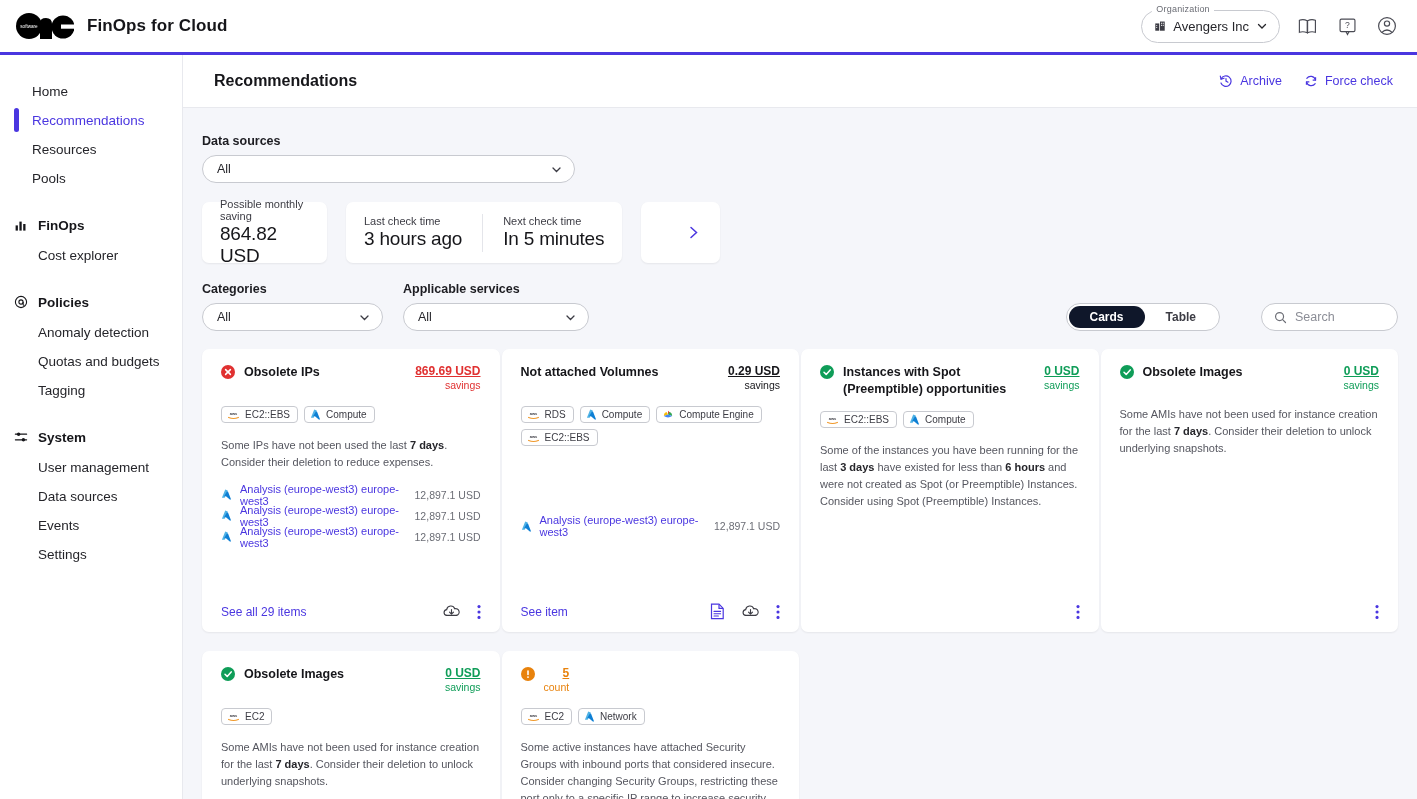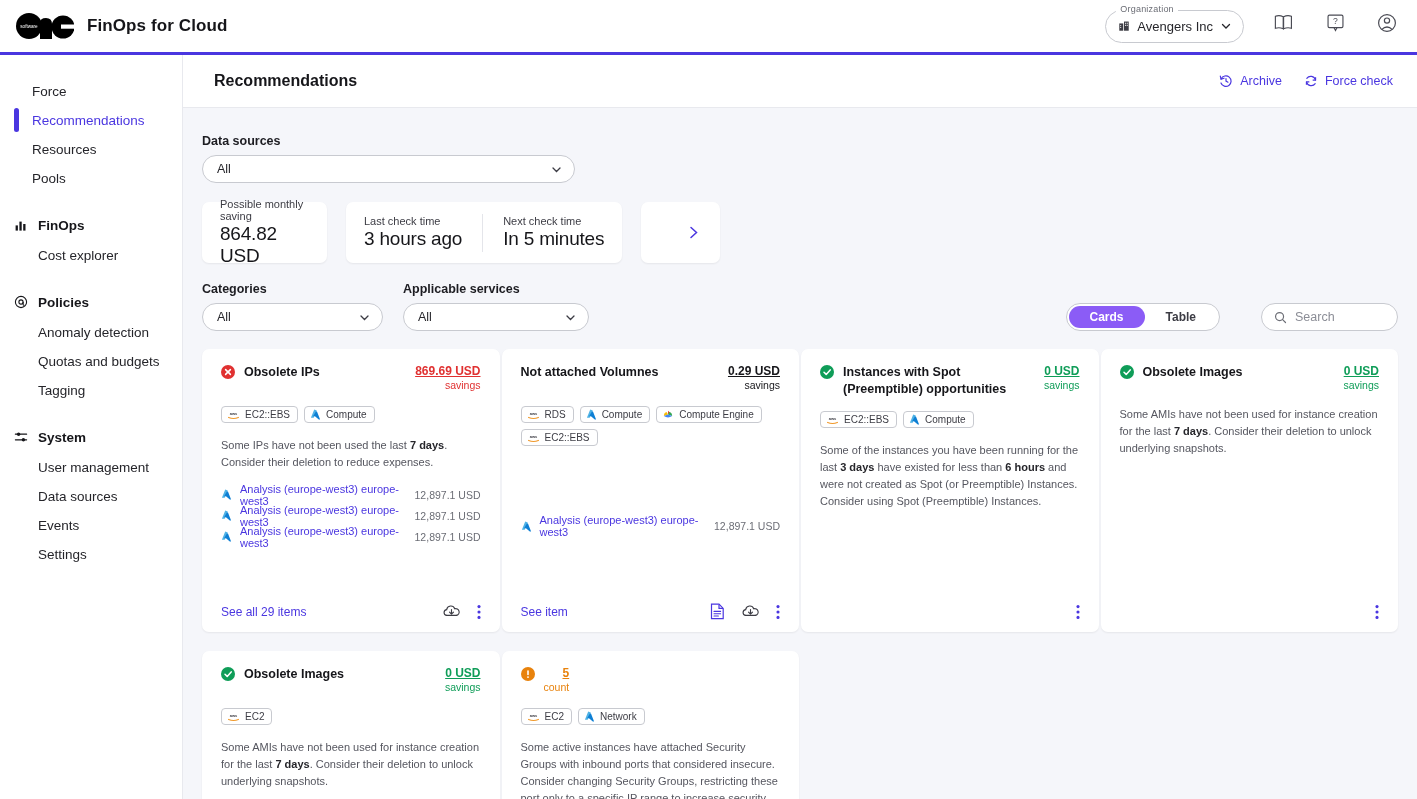--- a/index.html
+++ b/index.html
@@ -19,22 +19,22 @@
     display: flex; align-items: center;
     border-bottom: 3px solid #4a36e0;
   }
   .logo-wrap { display: flex; align-items: center; margin-left: 16px; }
   .logo-mark { width: 58px; height: 28px; position: relative; }
   .app-title {
     font-size: 17px; font-weight: bold; color: #16161a;
     margin-left: 13px; letter-spacing: .1px;
   }
   .topbar-right {
-    margin-left: auto; display: flex; align-items: flex-start;
-    margin-right: 17px; gap: 26px;
+    margin-left: auto; display: flex; align-items: center;
+    margin-right: 17px; gap: 14px;
   }
   .org-select {
     position: relative;
     height: 33px; min-width: 137px;
     border: 1px solid #c8cad0; border-radius: 17px;
     display: flex; align-items: center; gap: 7px;
     padding: 0 11px 0 12px; background: #fff;
     cursor: pointer;
   }
   .org-legend {
@@ -132,21 +132,21 @@
   .toggle-group {
     margin-left: auto; display: flex;
     border: 1px solid #c8cad0; border-radius: 16px;
     background: #fff; padding: 2px; height: 28px; align-items: center;
   }
   .toggle-btn {
     height: 22px; padding: 0 21px; border-radius: 13px;
     display: flex; align-items: center; justify-content: center;
     font-size: 12px; font-weight: bold; color: #3c3c44; cursor: pointer;
   }
-  .toggle-btn.on { background: #8b5cf6; color: #fff; }
+  .toggle-btn.on { background: #0f172a; color: #fff; }
   .search-box {
     width: 137px; height: 28px; margin-left: 21px;
     border: 1px solid #c8cad0; border-radius: 15px; background: #fff;
     display: flex; align-items: center; gap: 8px; padding: 0 12px;
   }
   .search-box input {
     border: 0; outline: 0; font-size: 12.5px;
     font-family: "Liberation Sans", sans-serif;
     color: #26262b; background: transparent; width: 100%;
   }
@@ -267,21 +267,21 @@
           <circle cx="11" cy="8.6" r="2.6" fill="none" stroke="#4a4b54" stroke-width="1.2"></circle>
           <path d="M5.6 17.6 Q11 12.4 16.4 17.6" fill="none" stroke="#4a4b54" stroke-width="1.2"></path>
         </svg>
       </div>
     </div>
   </div>
 
   <div class="sidebar">
     <div id="nav-top">
         <div class="nav-item">
-          <span>Force</span>
+          <span>Home</span>
         </div>
         <div class="nav-item active">
           <span>Recommendations</span>
         </div>
         <div class="nav-item">
           <span>Resources</span>
         </div>
         <div class="nav-item">
           <span>Pools</span>
         </div>

